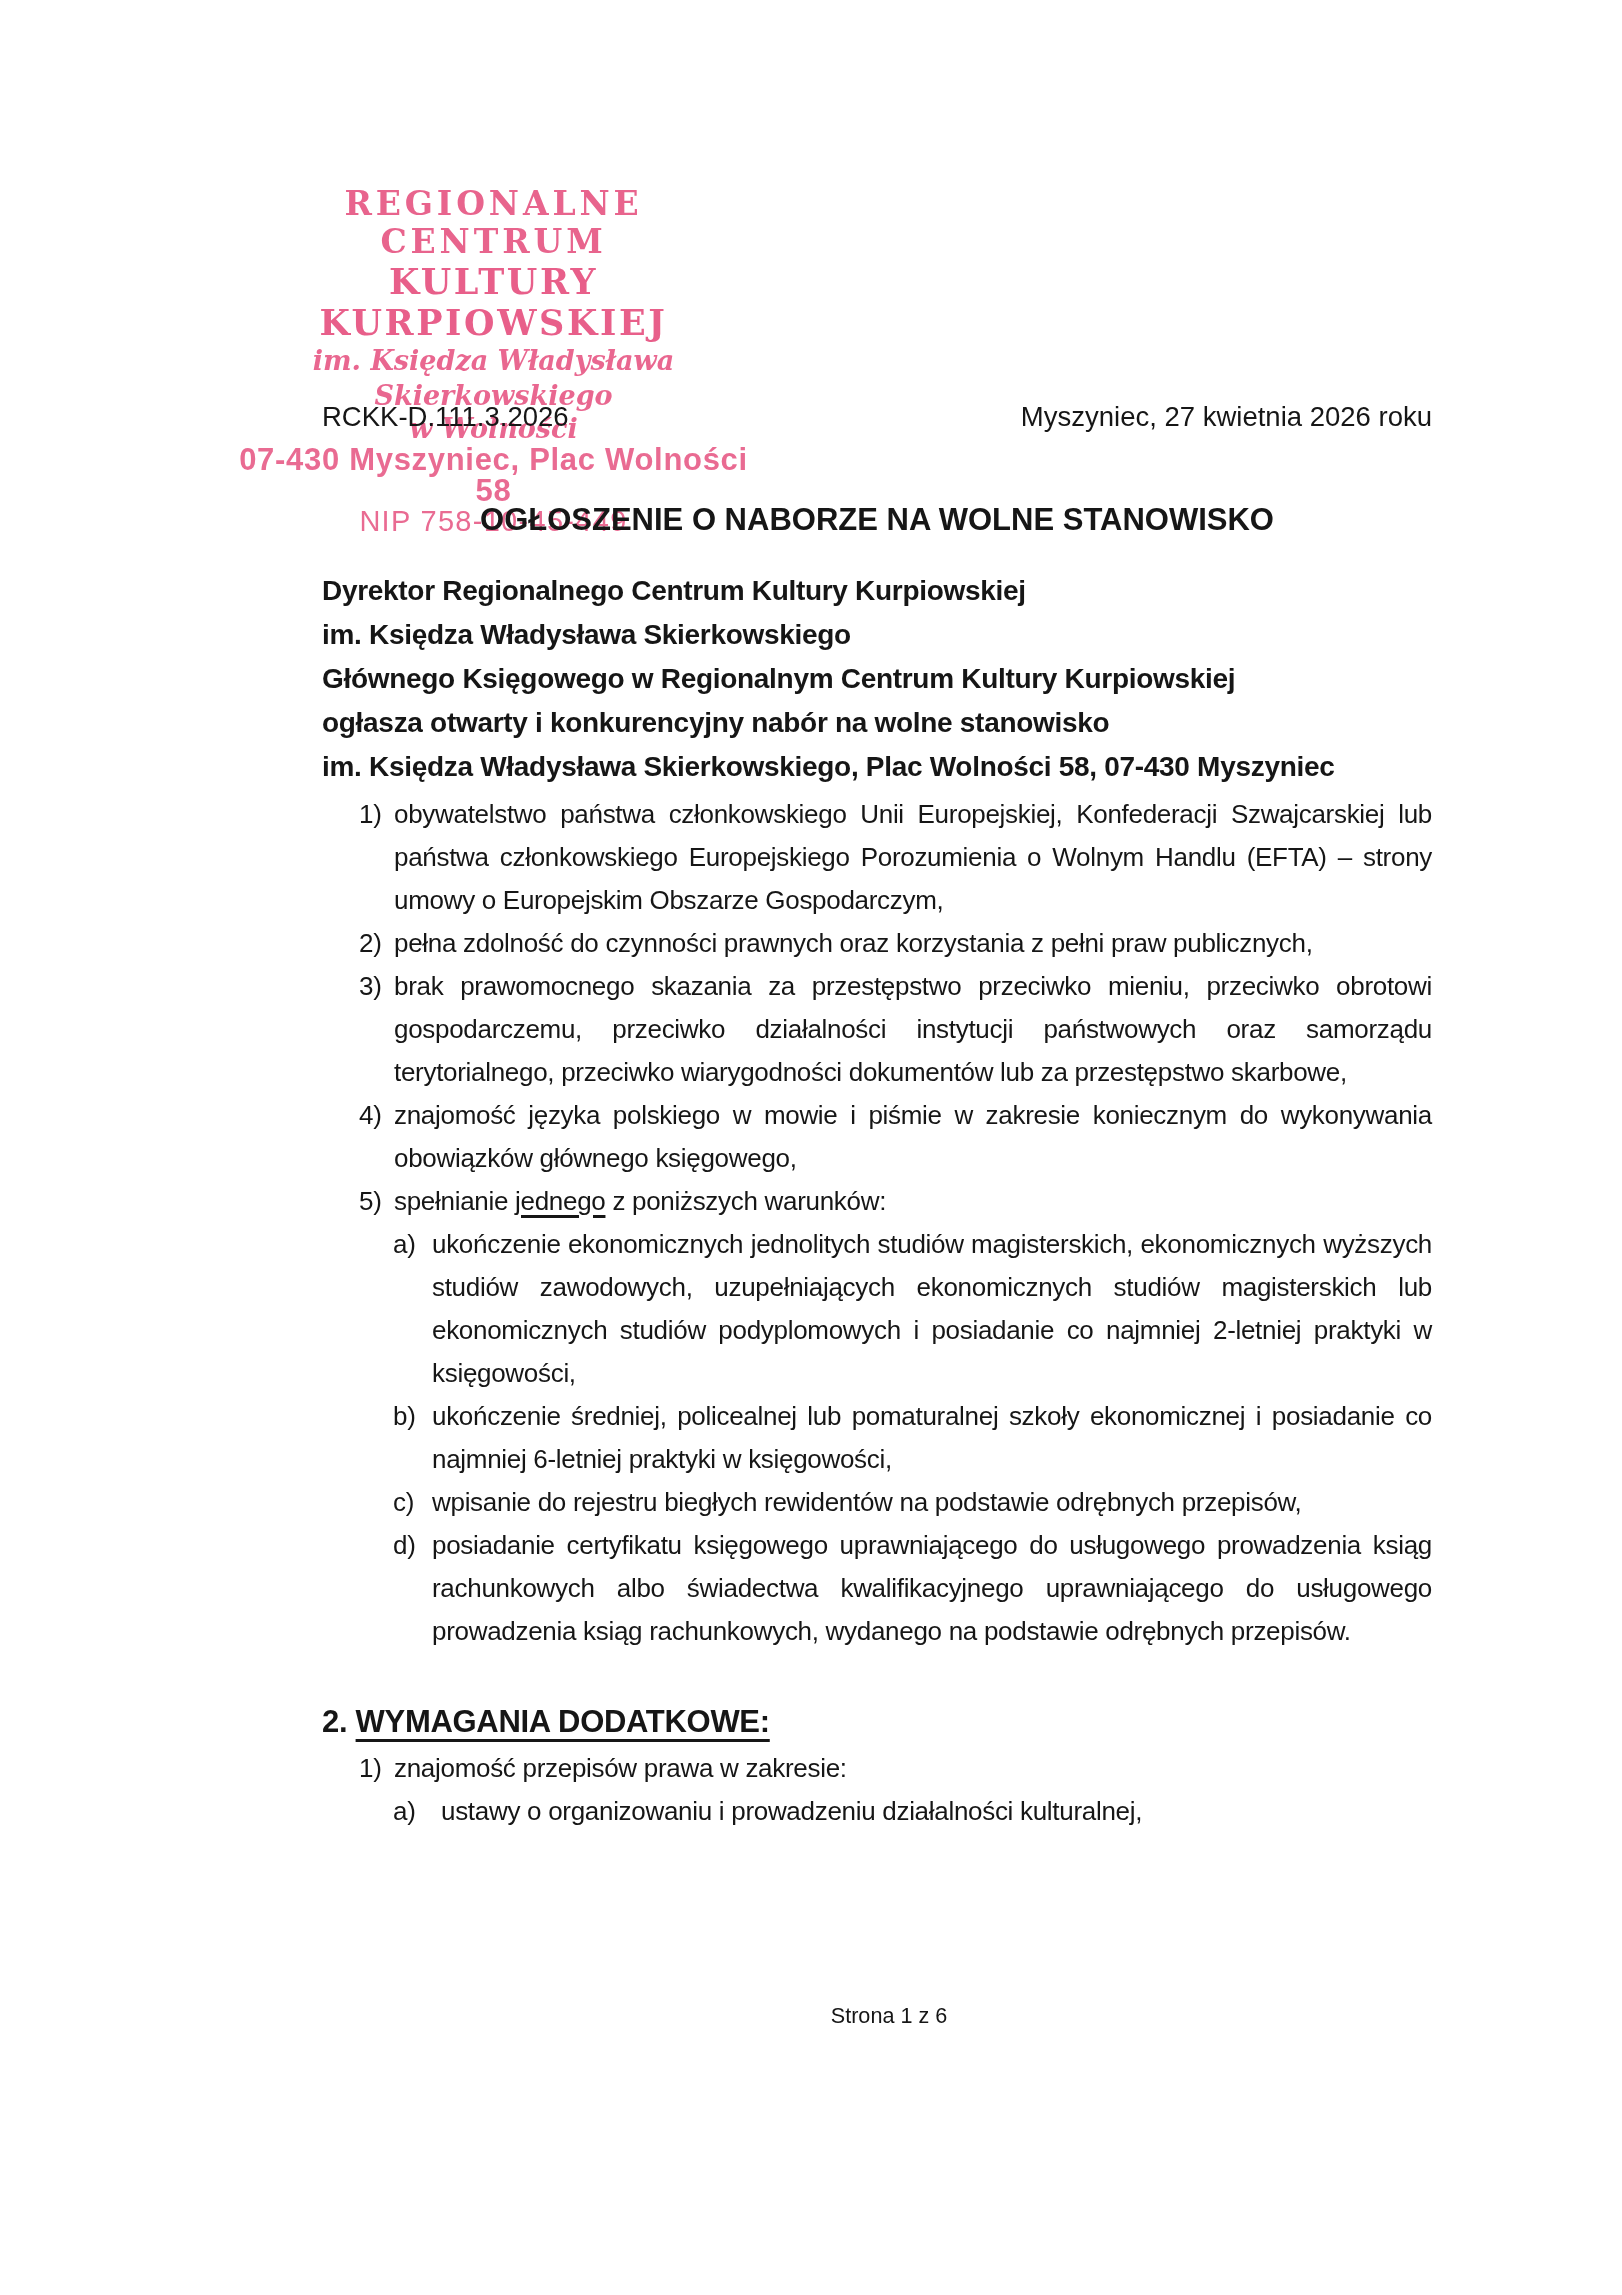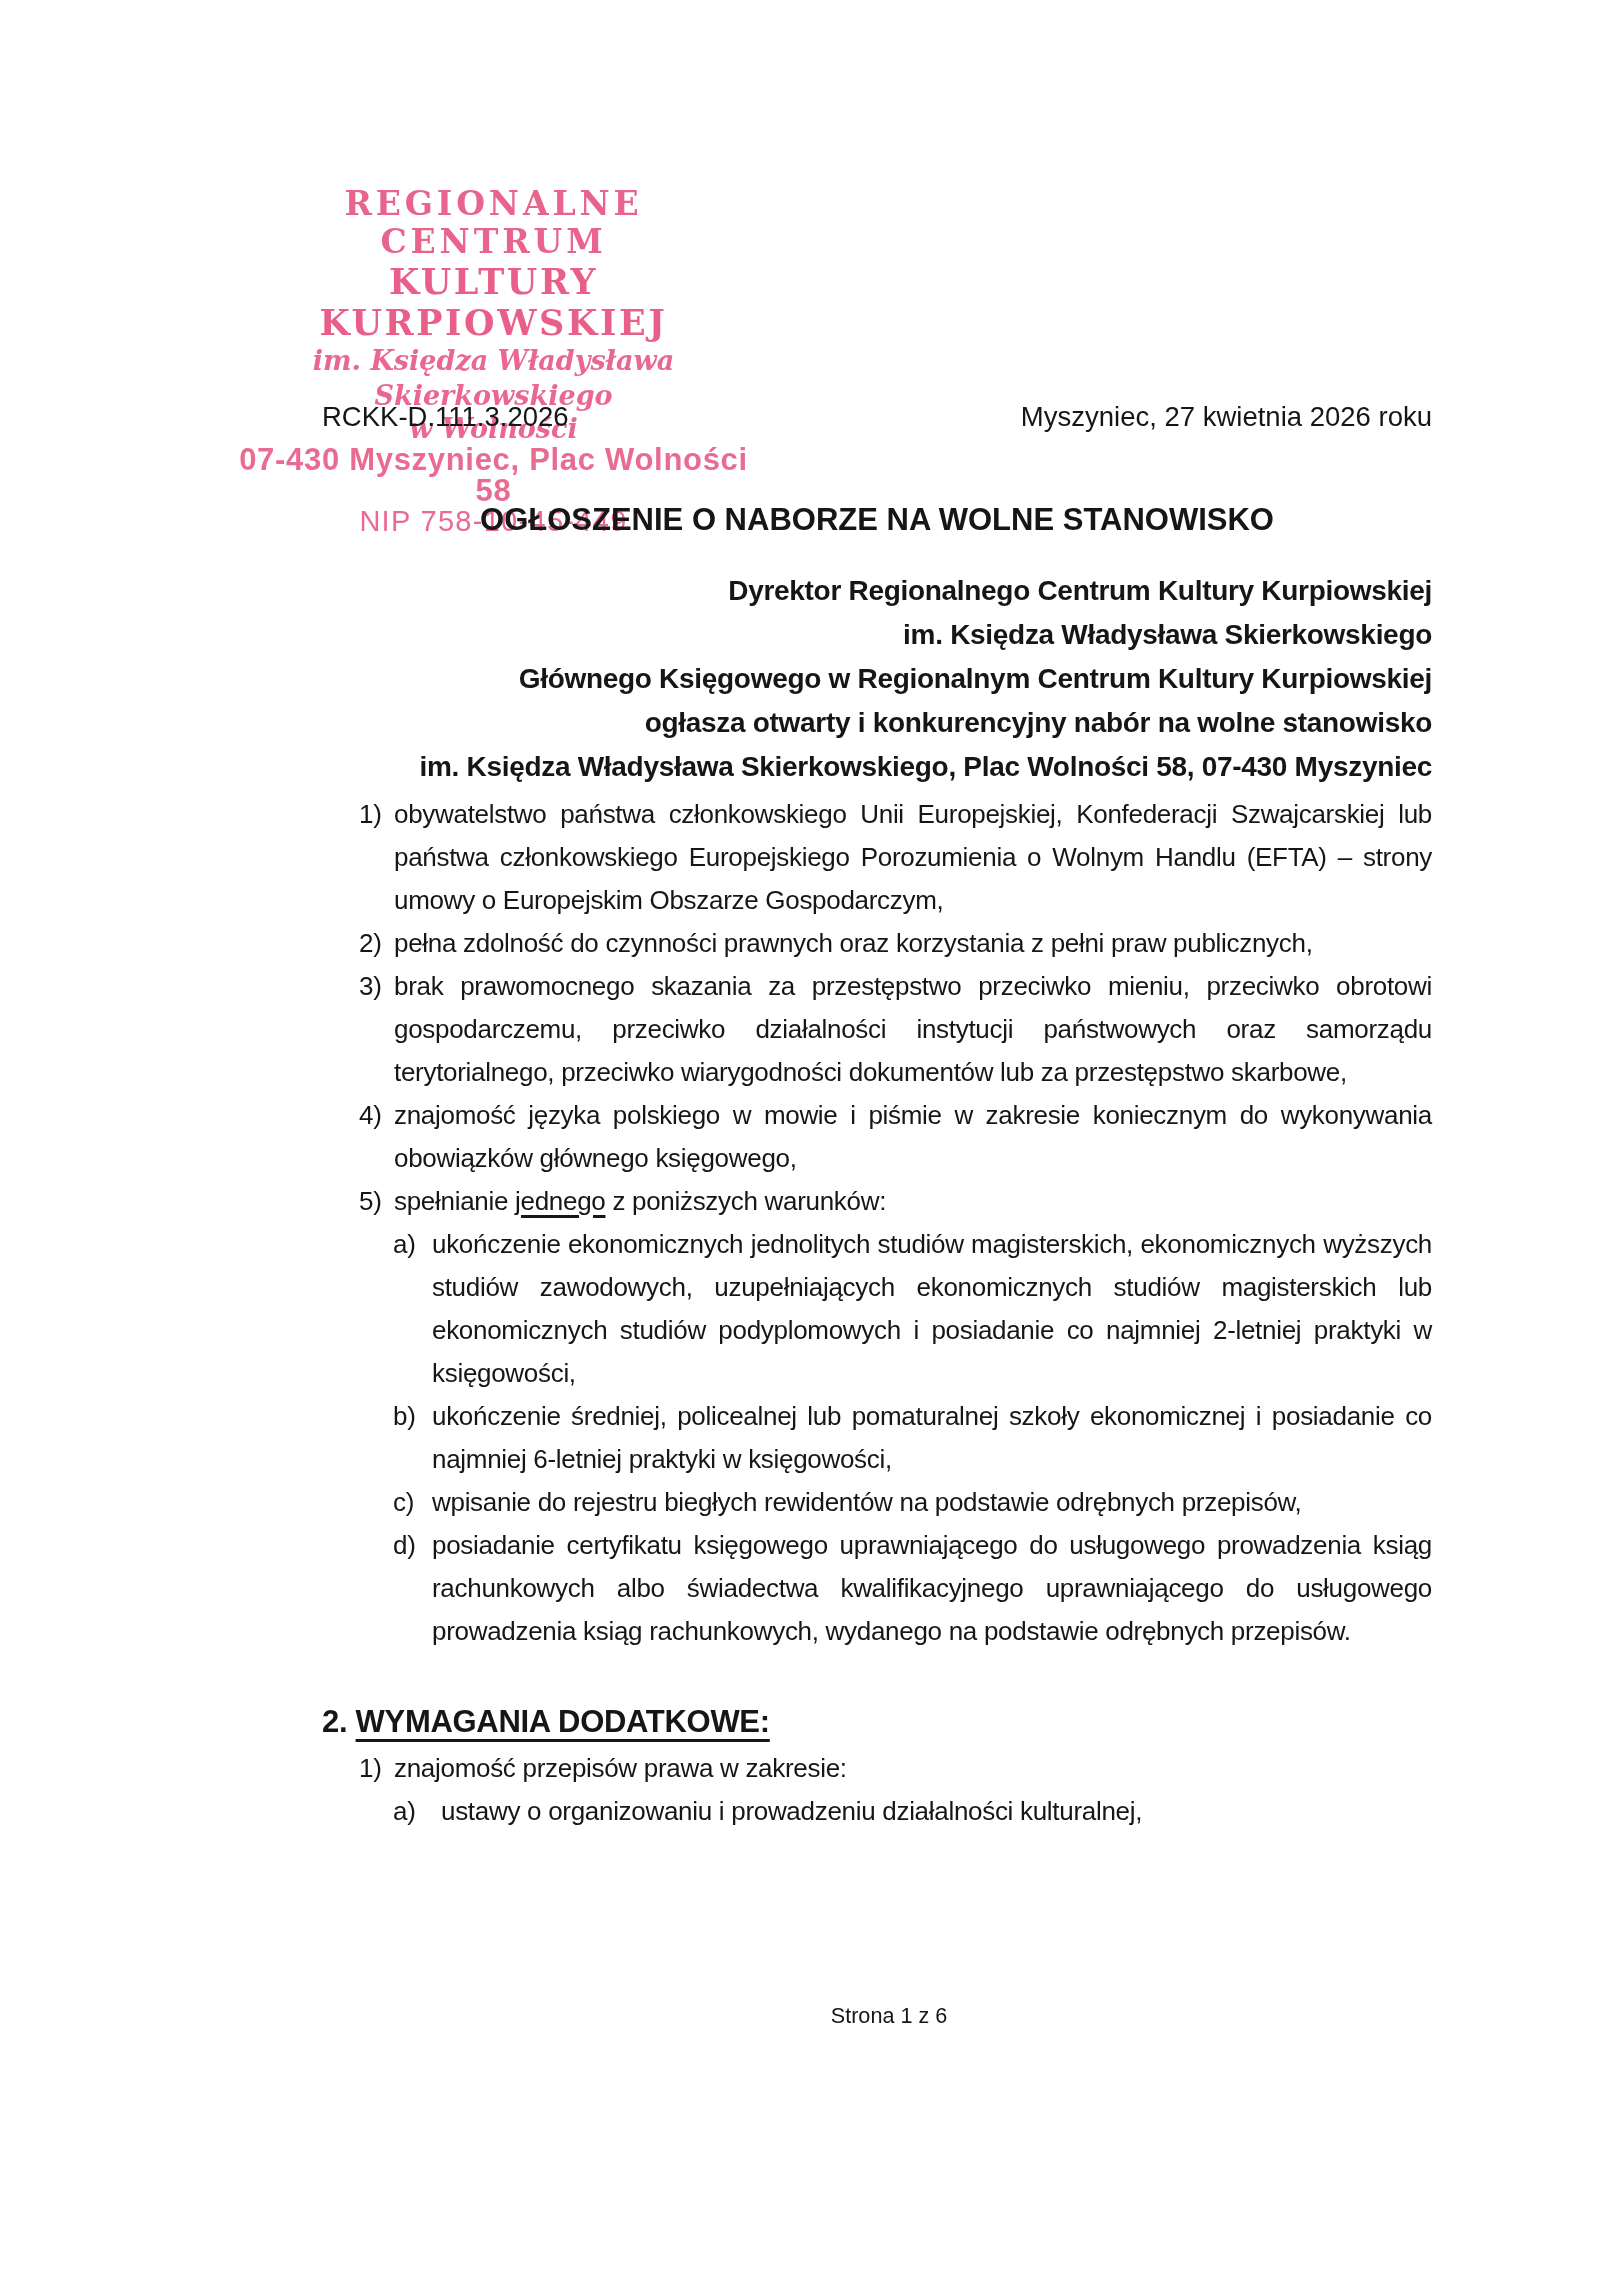--- a/index.html
+++ b/index.html
@@ -88,21 +88,21 @@
   .doc-title{
     margin-top:64px;
     text-align:center;
     font-weight:bold;
     font-size:31px;
     line-height:39px;
     letter-spacing:0px;
   }
   .subtitle{
     margin-top:30px;
-    text-align:right;
+    text-align:left;
     font-weight:bold;
     font-size:28px;
     line-height:44px;
     letter-spacing:-0.3px;
   }
   .sec-heading{
     font-weight:bold;
     font-size:31px;
     line-height:43px;
     letter-spacing:-0.3px;

